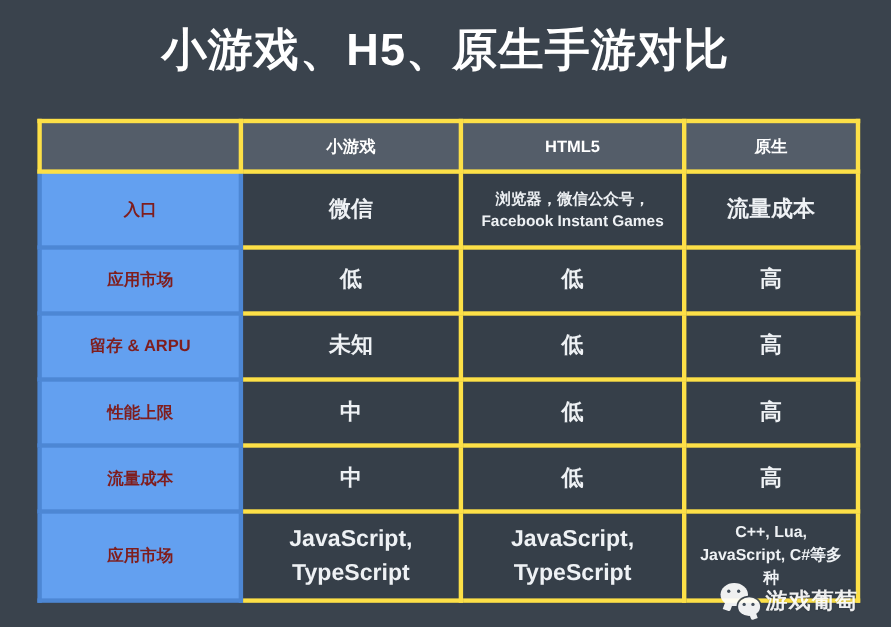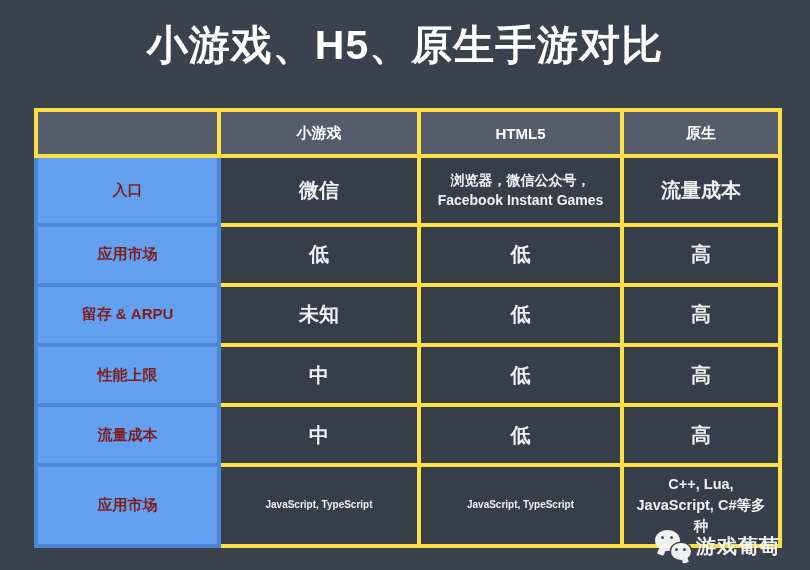--- a/index.html
+++ b/index.html
@@ -91,21 +91,21 @@
     background: #363f49;
     color: #eef1f4;
     font-size: 20px;
     font-weight: bold;
     line-height: 1.45;
   }
   tbody td.val.small {
     font-size: 14px;
   }
   tbody td.val.lang {
-    font-size: 10px;
+    font-size: 21px;
   }
   tbody td.val.lang-wrap {
     font-size: 14.5px;
   }
 
   tbody tr { height: 56px; }
   tbody tr.tall { height: 64px; }
 
   .watermark {
     position: absolute;

